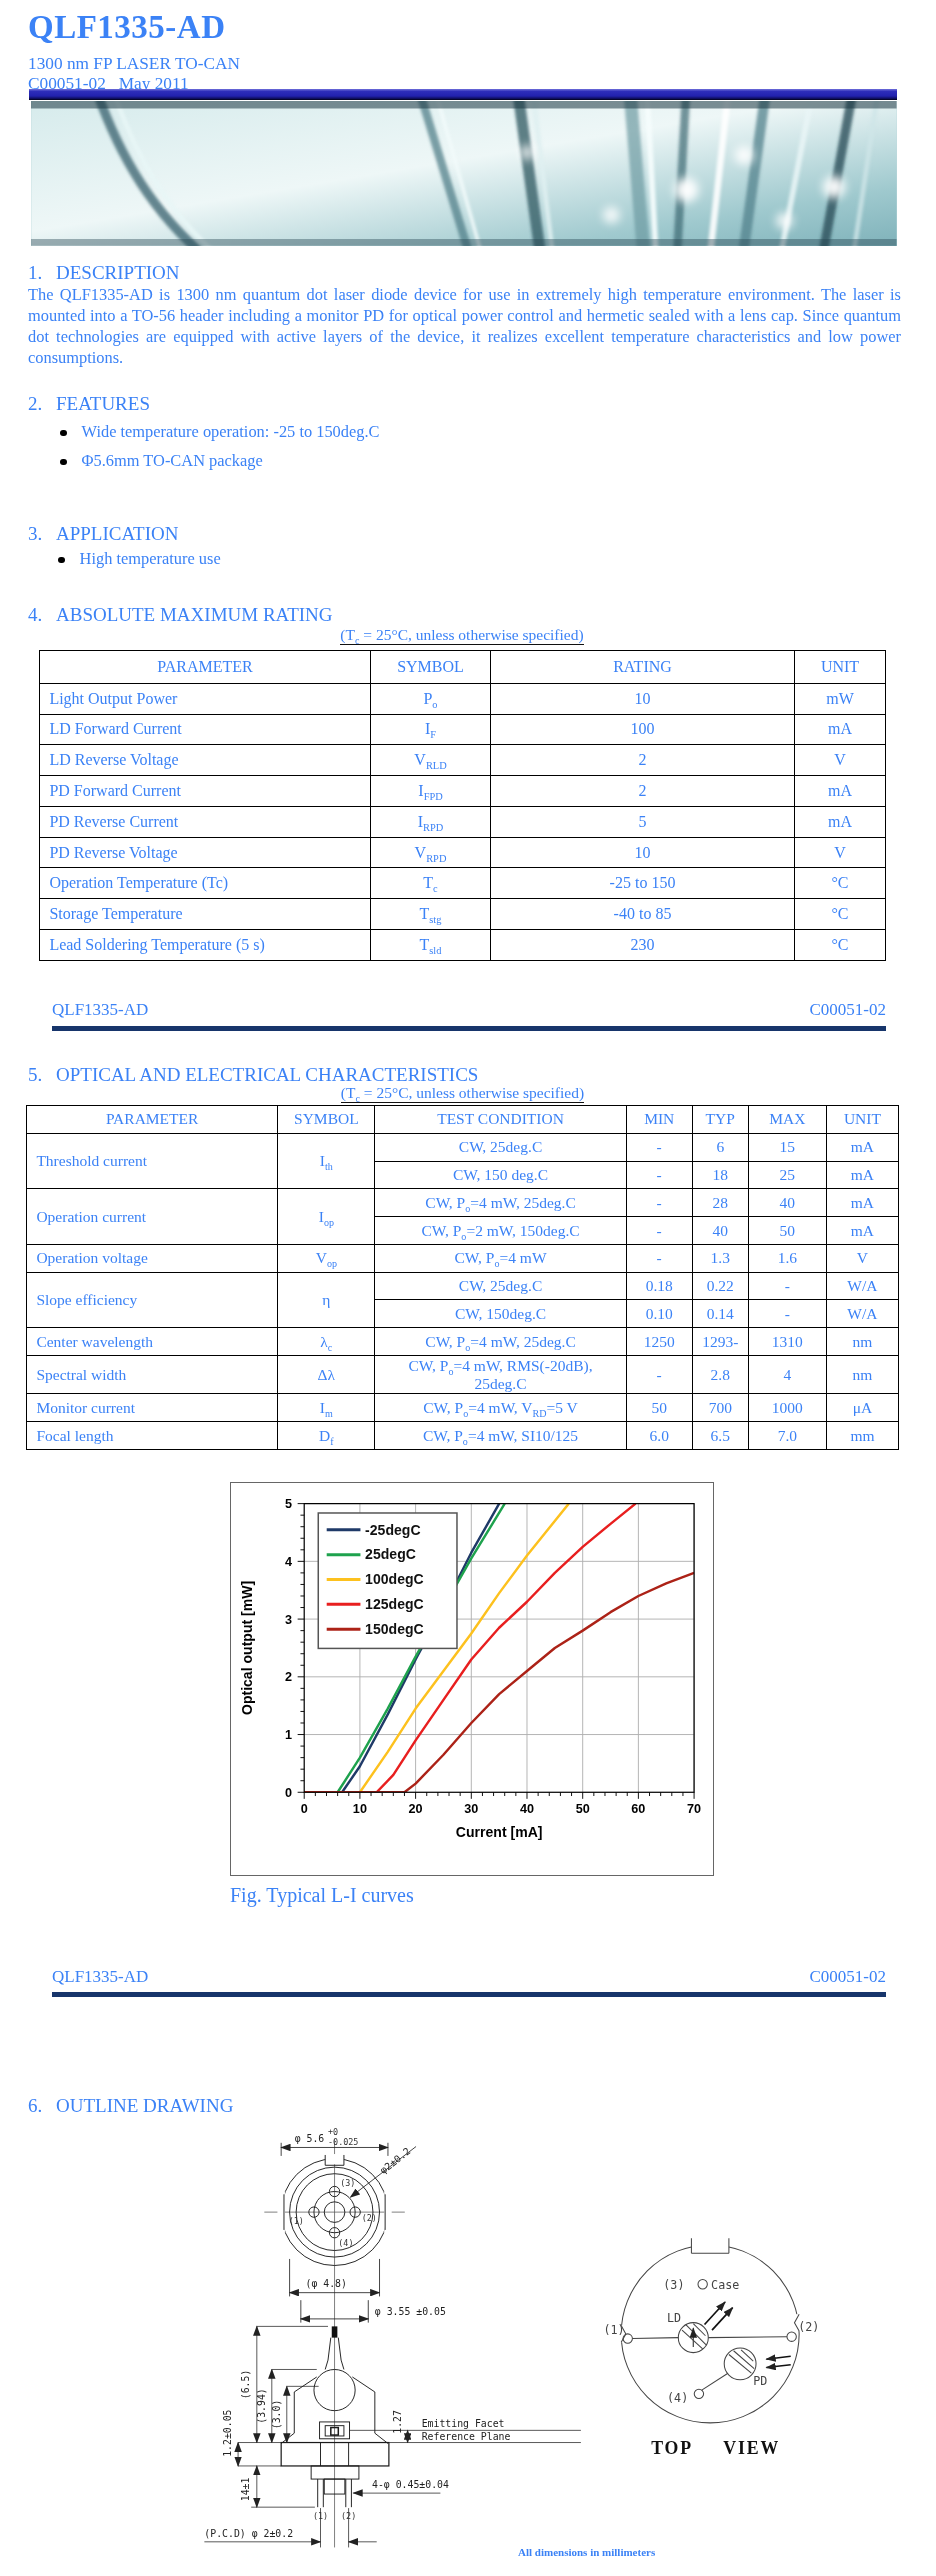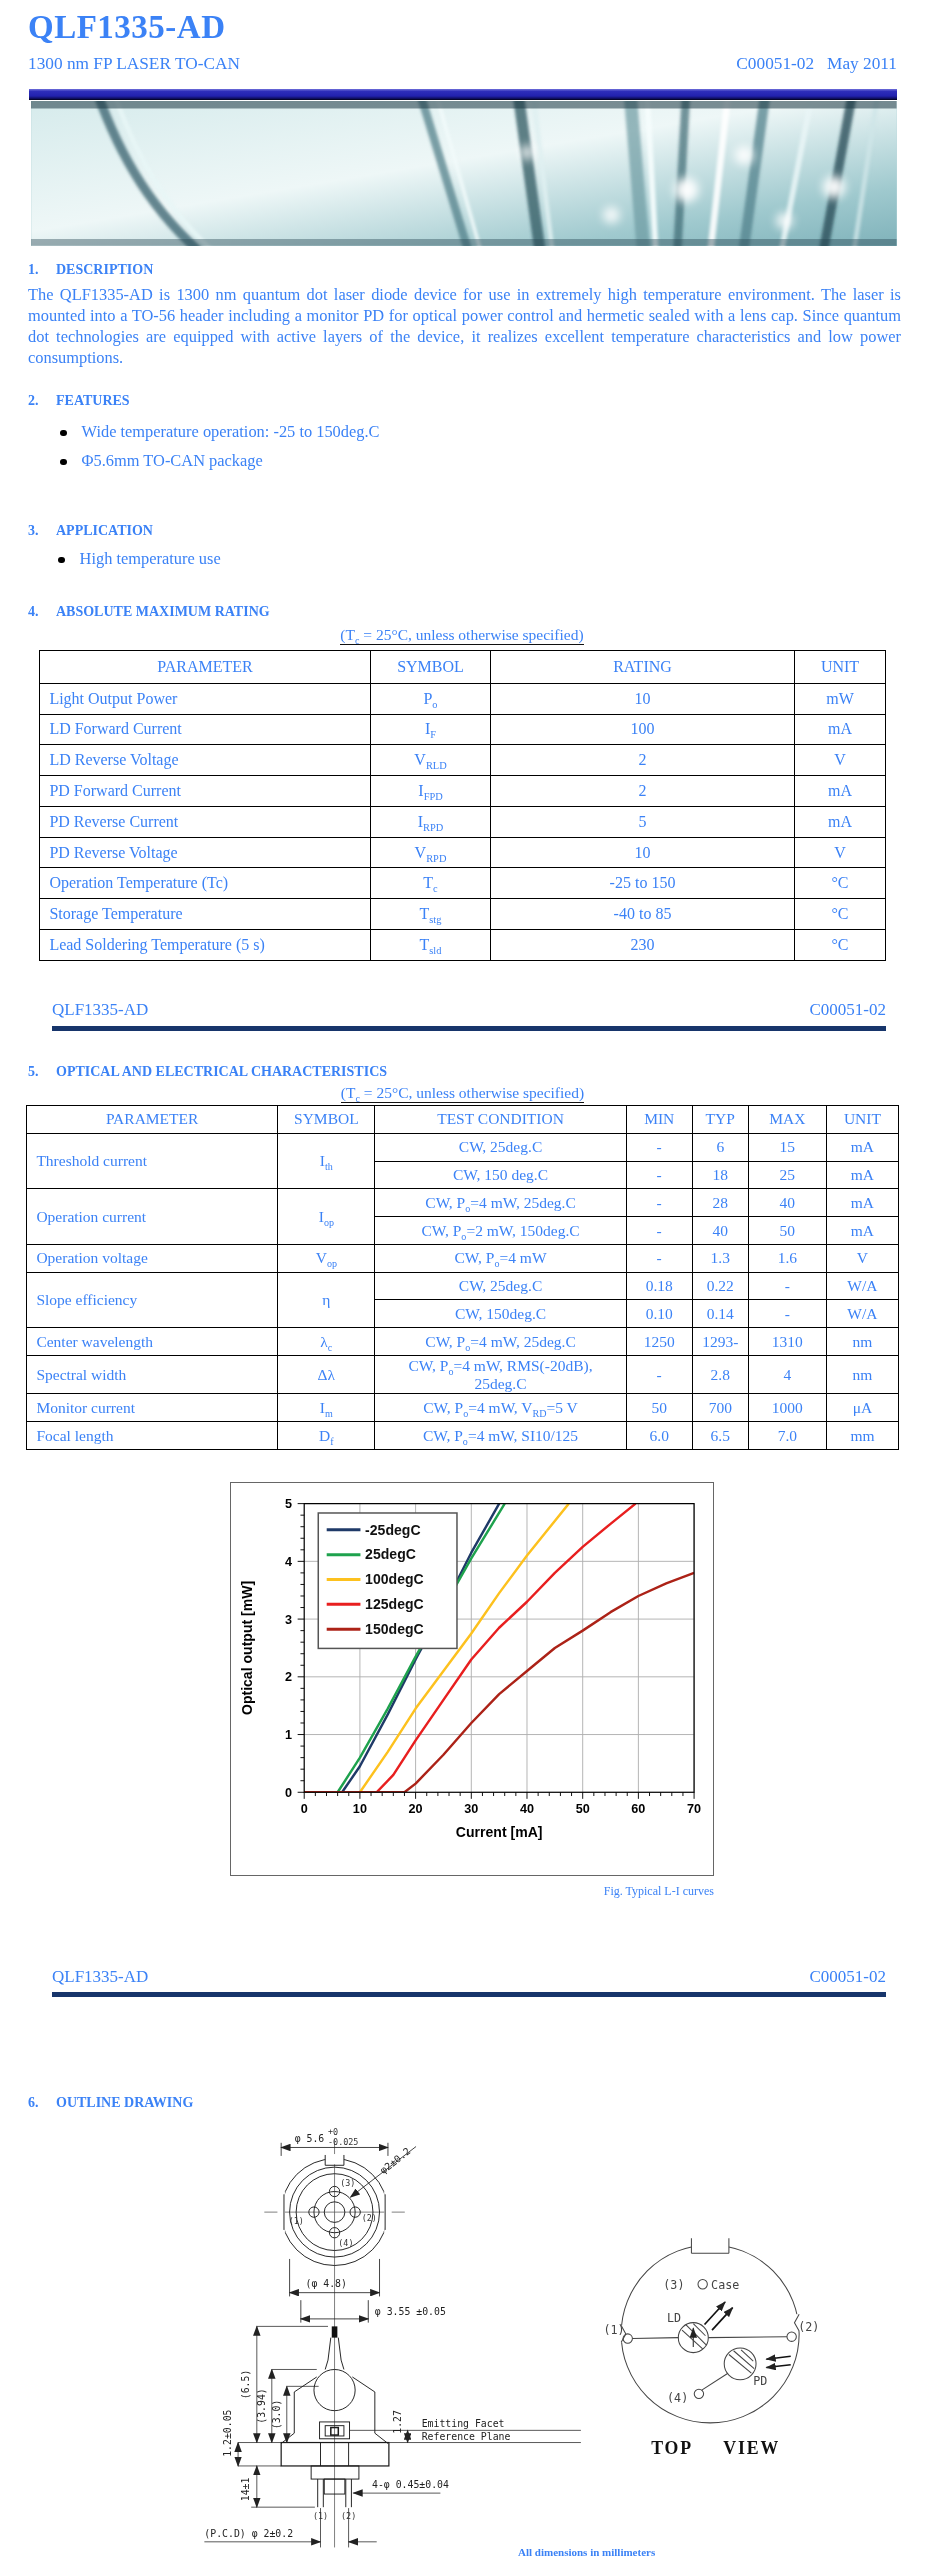--- a/index.html
+++ b/index.html
@@ -1,42 +1,42 @@
 <!DOCTYPE html>
 <html style="font-size:15px"><head>
 <meta charset="utf-8">
 <style>
   html,body{margin:0;padding:0;background:#fff;}
   .page{position:relative;width:937px;height:2576px;background:#ffffff;
         font-family:"Liberation Serif",serif;color:#3b82f6;overflow:hidden;}
   .abs{position:absolute;}
   .doc-title{font-size:33px;font-weight:700;letter-spacing:0.5px;}
-  .subrow{display:flex;justify-content:space-between;font-size:17.3px;}
+  .subrow{display:flex;justify-content:space-between;font-size:17.3px;flex-direction:column;}
   .blue-bar{background:linear-gradient(180deg,#7070da 0%,#2d2dba 25%,#2222ae 70%,#0a0a50 100%);
             border-bottom:1.9px solid #05052e;}
   .banner{overflow:hidden;background:#bcd9dc;}
-  .sec-h{font-size:14px;font-weight:700;white-space:nowrap;}
+  .sec-h{font-size:19px;font-weight:400;white-space:nowrap;}
   .sec-h .num{display:inline-block;width:28px;}
   .body-text{font-size:16.4px;line-height:1.28;text-align:justify;margin:0;}
   .bullet{display:flex;align-items:flex-start;margin-bottom:9.4px;font-size:16.4px;}
   .bullet .dot{width:6.6px;height:6.6px;border-radius:50%;background:#000;margin:7.5px 15px 0 32px;flex:none;}
   .cond{font-size:15.5px;text-align:center;}
   .cond span{border-bottom:0.9px solid #111;padding-bottom:0.9px;}
   table{border-collapse:collapse;table-layout:fixed;width:100%;}
   table{border:1.9px solid #000;}
   td{border:0.9px solid #000;text-align:center;font-size:16px;height:28px;padding:0.9px 5.6px;overflow:hidden;}
   td.pl{text-align:left;padding-left:9.4px;}
   td.head{height:30px;}
   #char-table td{font-size:15.5px;height:25px;}
   td.condc{white-space:pre-line;line-height:1.15;}
   sub{font-size:65%;line-height:0;}
   .footer-row{display:flex;justify-content:space-between;font-size:17px;}
   .rule{background:#17356b;height:4.7px;}
   .fig-frame{border:1.9px solid #666;background:#fff;}
-  .fig-caption{text-align:right;font-size:12px;margin-top:7.5px;}
+  .fig-caption{text-align:left;font-size:20px;margin-top:7.5px;}
   .chart-text{font-family:"Liberation Sans",sans-serif;}
   .note{font-size:11px;font-weight:700;}
   svg text{user-select:none;}
   .tick{font:700 13.5px "Liberation Sans",sans-serif;fill:#000;}
   .axis{font:700 15px "Liberation Sans",sans-serif;fill:#000;}
   .leg{font:700 15px "Liberation Sans",sans-serif;fill:#111;}
   .draw-t{font:10.5px "DejaVu Sans Mono",monospace;fill:#222;}
   .draw-s{font:9px "DejaVu Sans Mono",monospace;fill:#333;}
   .draw-b{font:700 19px "Liberation Serif",serif;fill:#111;letter-spacing:2px;}
   .tv-t{font:12.5px "DejaVu Sans Mono",monospace;fill:#444;}

